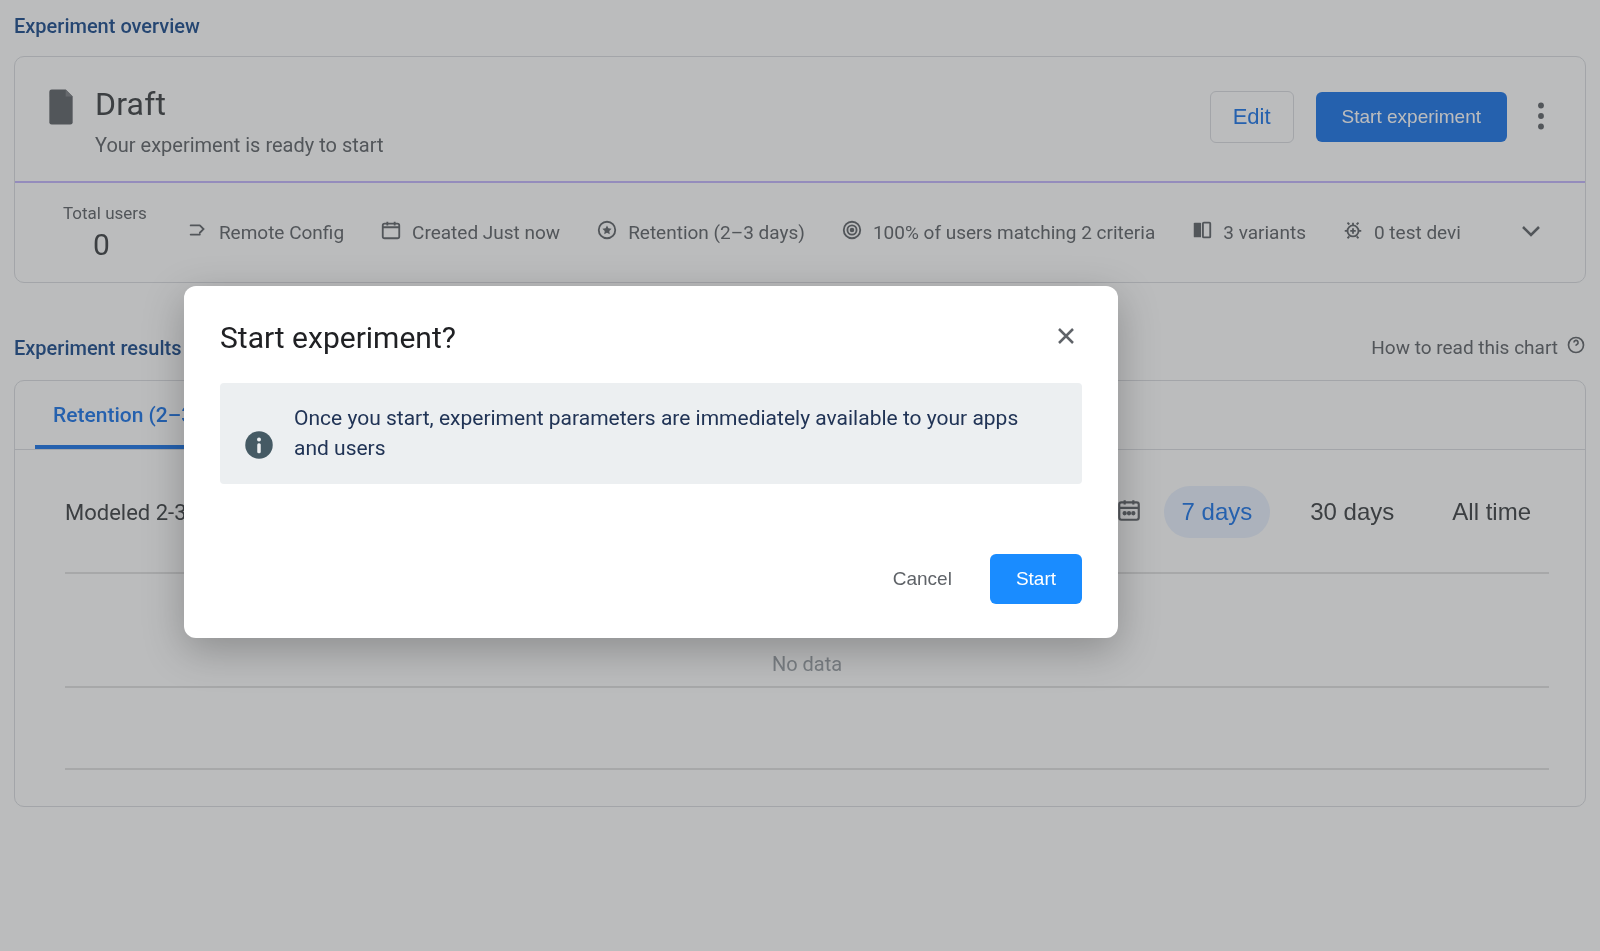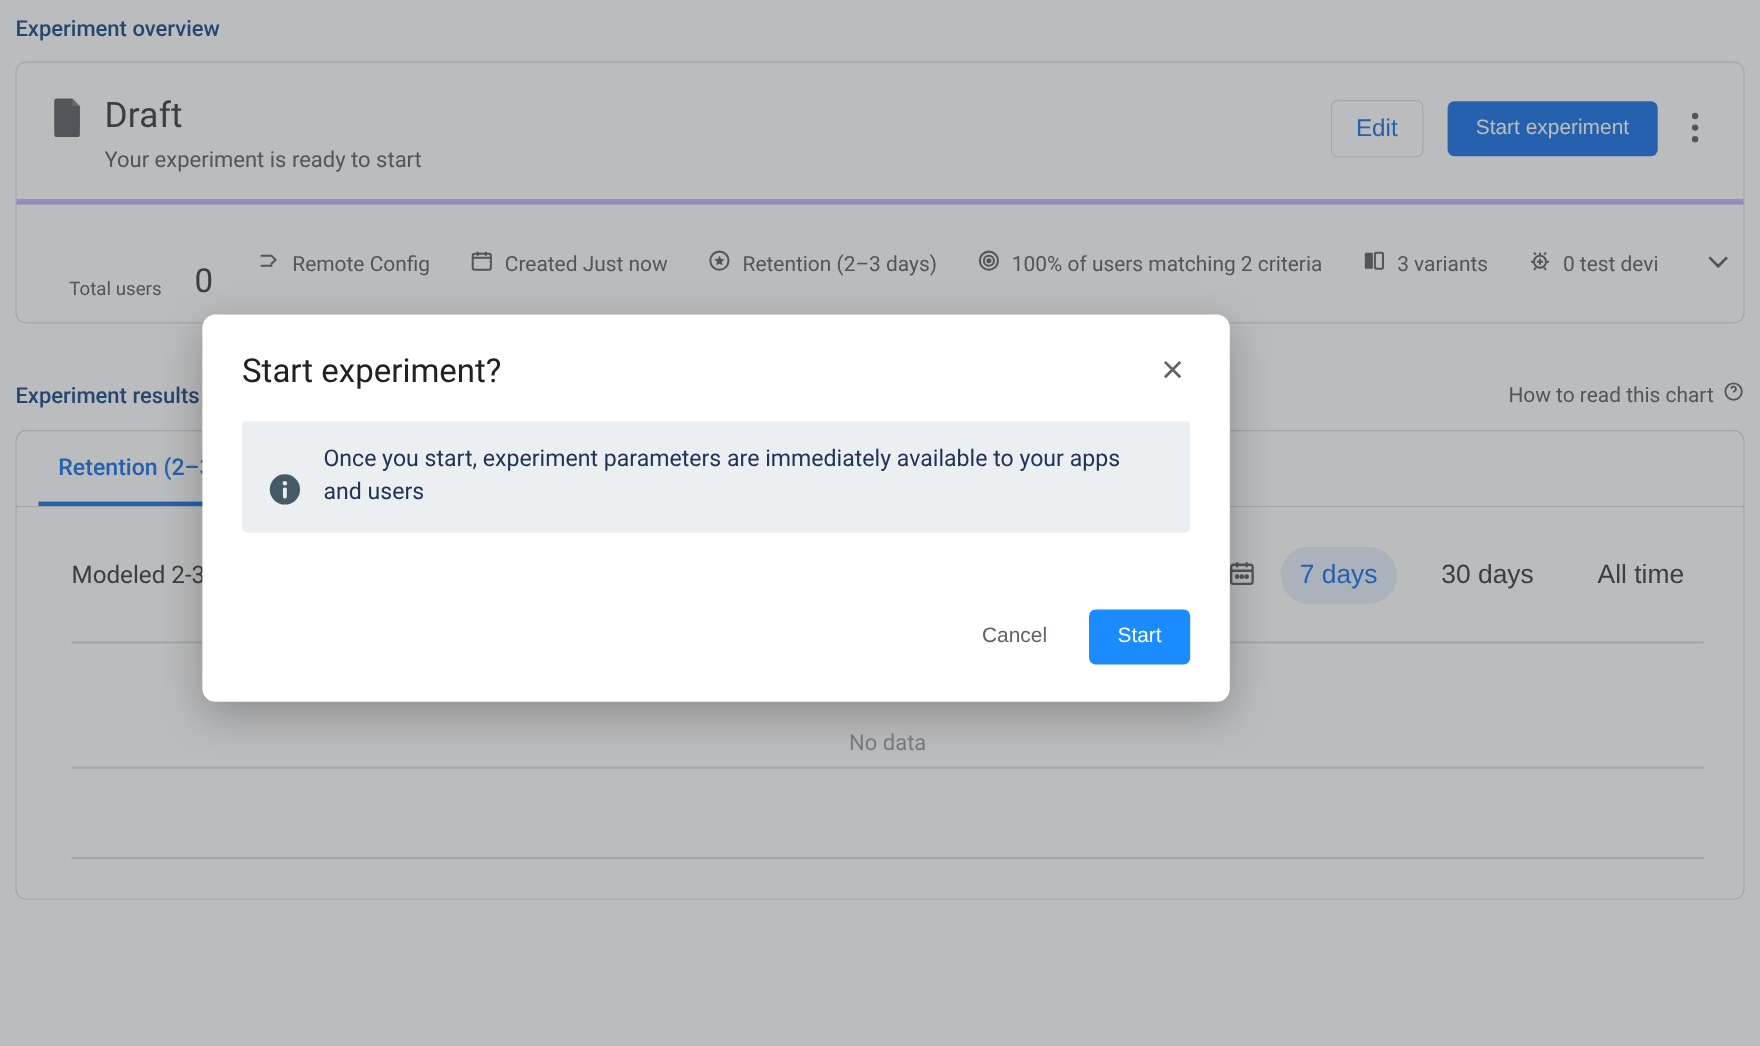--- a/index.html
+++ b/index.html
@@ -27,21 +27,21 @@
     .card {
       border: 1px solid #dadce0;
       border-radius: 10px;
       background: #fff;
     }
     
     .overview-top {
       display: flex;
       align-items: flex-start;
       padding: 28px 32px 24px 32px;
-      border-bottom: 5px solid #c4b5fd;
+      border-bottom: 2px solid #c4b5fd;
     }
     .doc-icon-wrap {
       margin-right: 20px;
       margin-top: 4px;
       color: #5f6368;
     }
     .doc-icon-wrap svg { width: 28px; height: 36px; }
     .title-block { flex: 1; }
     .draft-title {
       font-size: 32px;
@@ -99,24 +99,23 @@
     .kebab-btn svg { width: 8px; height: 28px; }
     .overview-meta {
       display: flex;
       align-items: center;
       padding: 20px 36px 20px 48px;
       gap: 36px;
       white-space: nowrap;
     }
     .total-users-block {
       display: flex;
-      flex-direction: row;
-      align-items: flex-end;
+      flex-direction: column;
+      align-items: flex-start;
       margin-right: 4px;
-      margin-top: 28px;
     }
     .total-users-label { font-size: 17px; color: #5f6368; }
     .total-users-value { font-size: 30px; color: #3c4043; font-weight: 400; margin-top: 4px; margin-left: 30px;}
     .meta-item {
       display: flex;
       align-items: center;
       gap: 10px;
       color: #5f6368;
       font-size: 19px;
     }

